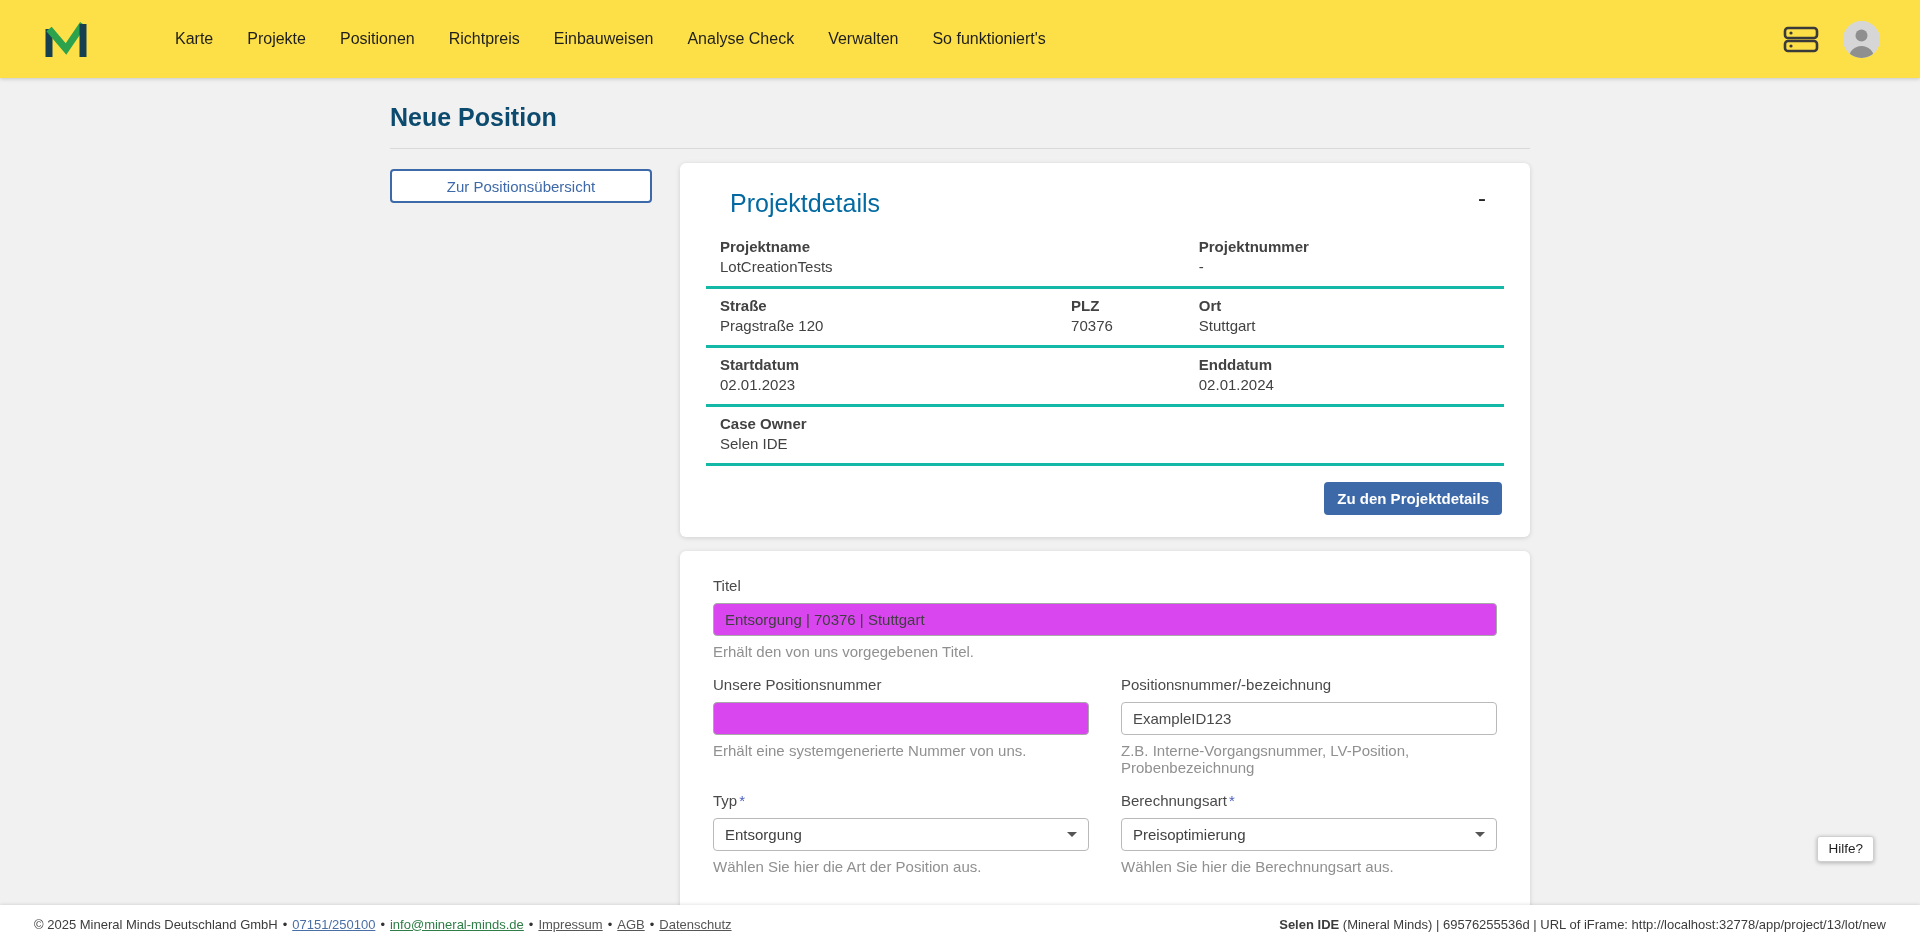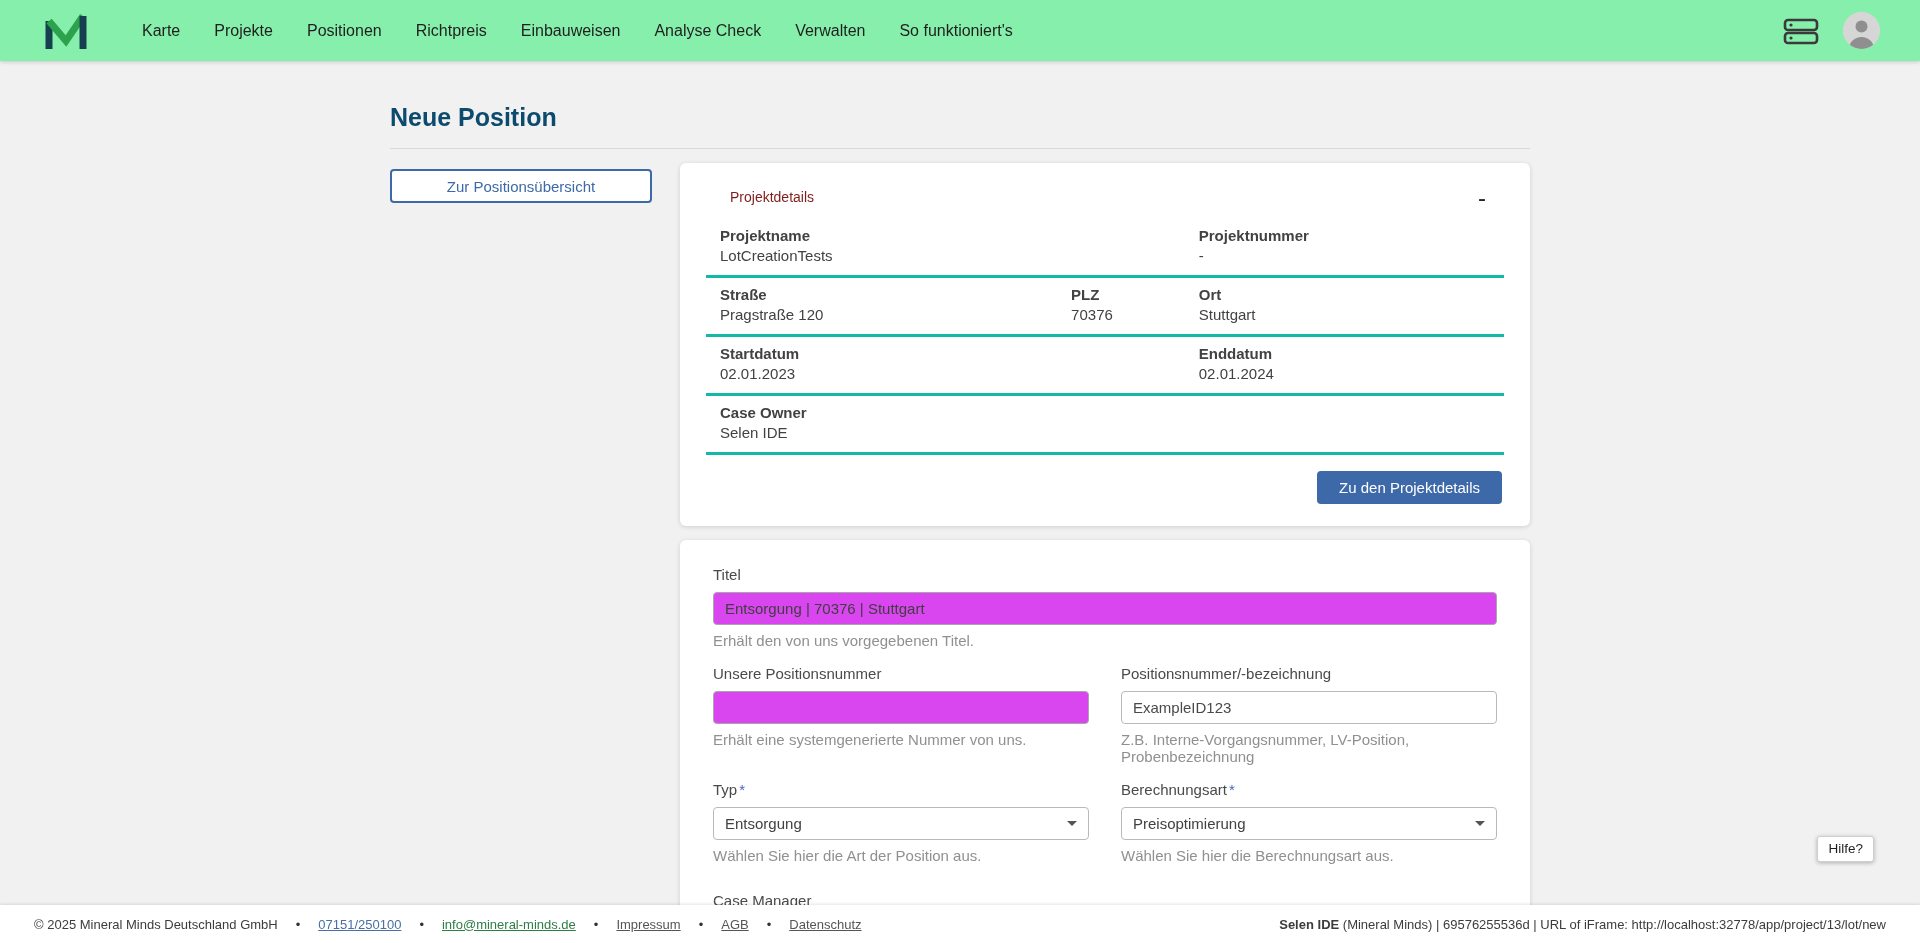--- a/index.html
+++ b/index.html
@@ -5,26 +5,27 @@
   * { box-sizing: border-box; margin: 0; padding: 0; }
   html, body { width: 1920px; height: 943px; overflow: hidden; }
   body {
     font-family: "Liberation Sans", "DejaVu Sans", sans-serif;
     background: #f1f1f1;
     color: #3c3c3c;
   }
 
   
   .navbar {
-    position: fixed; top: 0; left: 0; right: 0; height: 61px;
-    background: #86efac;
+    position: fixed; top: 0; left: 0; right: 0; height: 78px;
+    background: #fde047;
     box-shadow: 0 1px 4px rgba(0,0,0,.18);
     display: flex; align-items: center;
     padding: 0 40px 0 44px;
     z-index: 40;
+    gap: 33px;
   }
   .logo { width: 46px; height: 42px; margin-right: 52px; cursor: pointer; display:flex; align-items:center; }
   .nav-links { display: flex; align-items: center; }
   .nav-link {
     font-size: 16px; color: #1f1f1f; text-decoration: none;
     padding: 0 17px; cursor: pointer; white-space: nowrap;
   }
   .nav-link:first-child { padding-left: 0; }
   .nav-right { margin-left: auto; display: flex; align-items: center; gap: 24px; }
   .server-icon { cursor: pointer; display: flex; }
@@ -54,39 +55,39 @@
   .card {
     background: #ffffff; border-radius: 6px;
     box-shadow: 0 1px 5px rgba(0,0,0,.14);
   }
 
   
   .pd-header {
     display: flex; justify-content: space-between; align-items: flex-start;
     padding: 26px 40px 12px 50px;
   }
-  .pd-title { font-size: 14px; font-weight: 400; color: #7f1d1d; }
+  .pd-title { font-size: 25px; font-weight: 400; color: #0369a1; }
   .collapse-btn {
     background: none; border: none; font-size: 24px; line-height: 18px;
     color: #222; cursor: pointer; font-family: inherit; padding: 0 4px;
   }
   .pd-table { margin: 0 26px; }
   .pd-row {
     display: grid; grid-template-columns: 44% 16% 40%;
     padding: 8px 0 11px; border-bottom: 3px solid #14b8a6;
   }
   .pd-cell { padding-left: 14px; }
   .pd-label { font-size: 15px; font-weight: 700; color: #424242; }
   .pd-value { font-size: 15px; color: #424242; margin-top: 3px; }
   .span2 { grid-column: 1 / 3; }
   .span3 { grid-column: 1 / 4; }
   .pd-actions { text-align: right; padding: 16px 28px 22px; }
   .primary-btn {
     background: #3d69a8; color: #ffffff; border: none; border-radius: 4px;
-    font-size: 15px; font-family: inherit; padding: 8px 22px; cursor: pointer;
+    font-size: 15px; font-family: inherit; padding: 8px 13px; cursor: pointer; font-weight: bold;
   }
 
   
   .form-card { margin-top: 14px; padding: 26px 33px 60px; }
   .field-label { display: block; font-size: 15px; color: #4a4a4a; margin-bottom: 9px; }
   .req { color: #4a5fc1; margin-left: 2px; }
   .text-input {
     width: 100%; height: 33px; border: 1px solid #b9b9b9; border-radius: 4px;
     font-size: 15px; font-family: inherit; color: #4a4a4a; padding: 0 11px;
     background: #ffffff;
@@ -115,21 +116,21 @@
   }
 
   
   .footer {
     position: fixed; left: 0; right: 0; bottom: 0; height: 38px;
     background: #ffffff; box-shadow: 0 -1px 3px rgba(0,0,0,.10);
     display: flex; align-items: center; justify-content: space-between;
     padding: 0 34px; font-size: 13px; color: #3c3c3c; z-index: 50;
     white-space: nowrap;
   }
-  .footer-left { display: flex; align-items: flex-start; gap: 18px; }
+  .footer-left { display: flex; align-items: flex-start; gap: 5px; }
   .sep { color: #333; }
   .f-link { text-decoration: underline; cursor: pointer; }
   .f-link.phone { color: #4a6fa5; }
   .f-link.email { color: #2e7d46; }
   .f-link.plain { color: #555; }
   .footer-right .bold { font-weight: 700; }
 </style>
 </head>
 <body>
 

